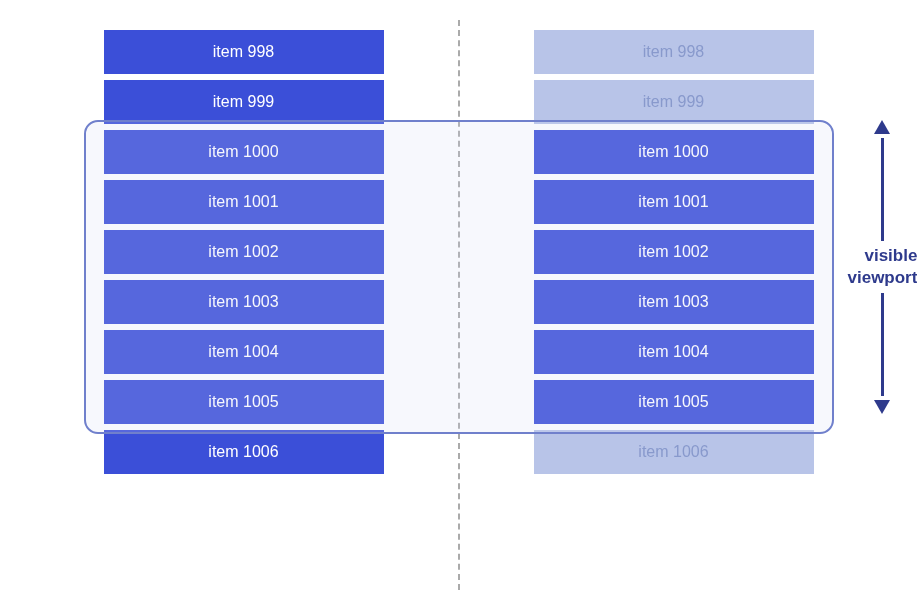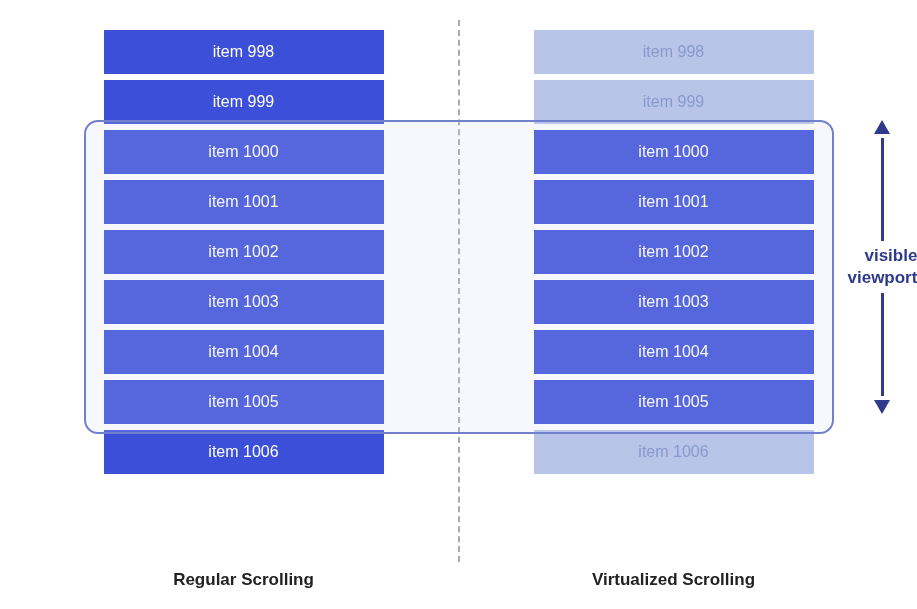--- a/index.html
+++ b/index.html
@@ -189,24 +189,20 @@
         </div>
 
         <div class="item-bar faded">
           <span>item 1006</span>
         </div>
       </div>
     </div>
 
   </div>
 
-  <div class="labels-row">
-    <div class="col-label">Regular Scrolling</div>
-    <div class="col-label">Virtualized Scrolling</div>
-  </div>
 </div>
 
 <div id="viewport-overlay" style="position: fixed; pointer-events: none; left: 83.5px; top: 119.5px; width: 750px; height: 314px; border: 2.5px solid rgb(112, 128, 204); border-radius: 14px; background: rgba(210, 215, 245, 0.18);"></div>
 <div id="arrow-overlay" style="position: fixed; pointer-events: none; display: flex; flex-direction: column; align-items: center; gap: 4px; left: 847.5px; top: 119.5px; height: 314px;">
   <div style="width:0;height:0;border-left:8px solid transparent;border-right:8px solid transparent;border-bottom:14px solid #2e3a8c;"></div>
   <div style="width: 3px; background: rgb(46, 58, 140); height: 103px;"></div>
   <div style="font-weight:bold;font-size:17px;color:#2e3a8c;text-align:right;line-height:1.3;">visible<br>viewport</div>
   <div style="width: 3px; background: rgb(46, 58, 140); height: 103px;"></div>
   <div style="width:0;height:0;border-left:8px solid transparent;border-right:8px solid transparent;border-top:14px solid #2e3a8c;"></div>
 </div>

